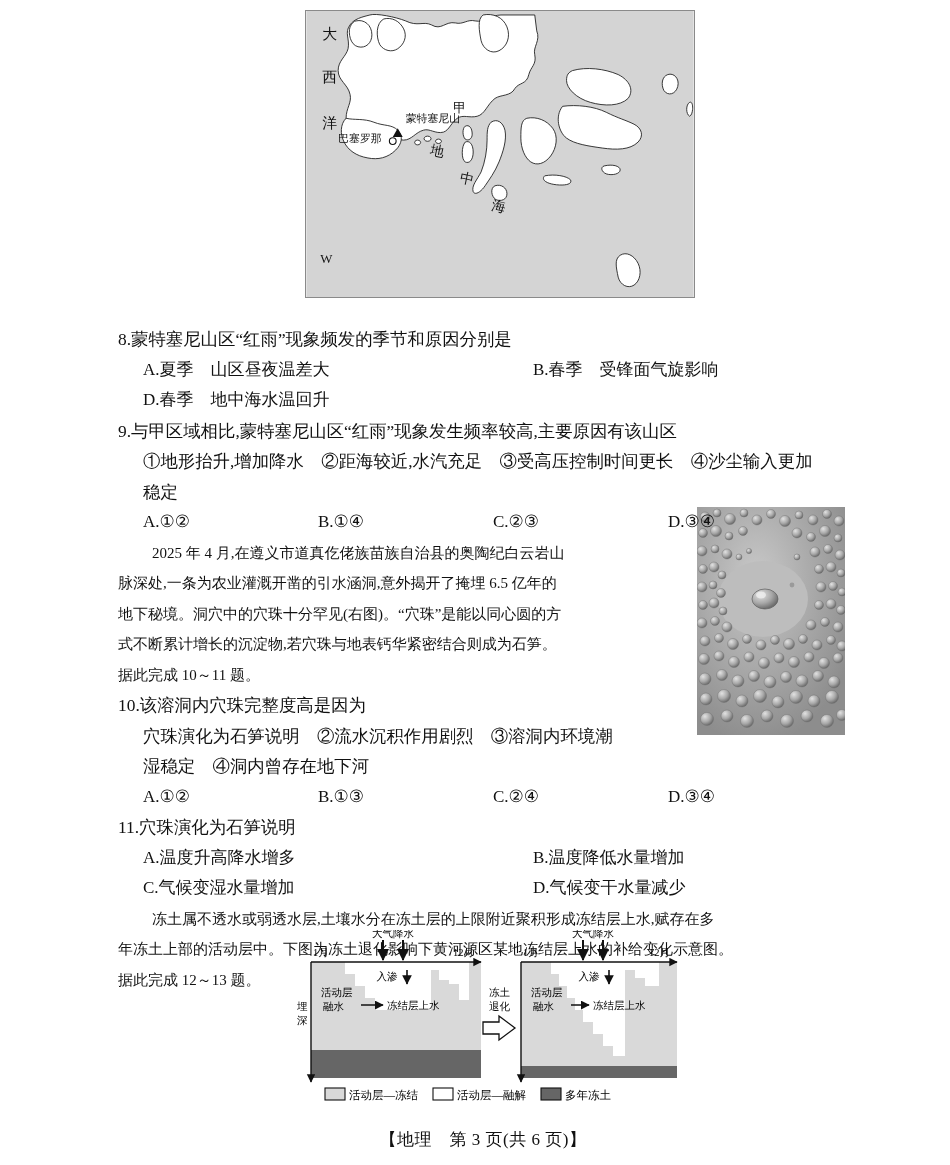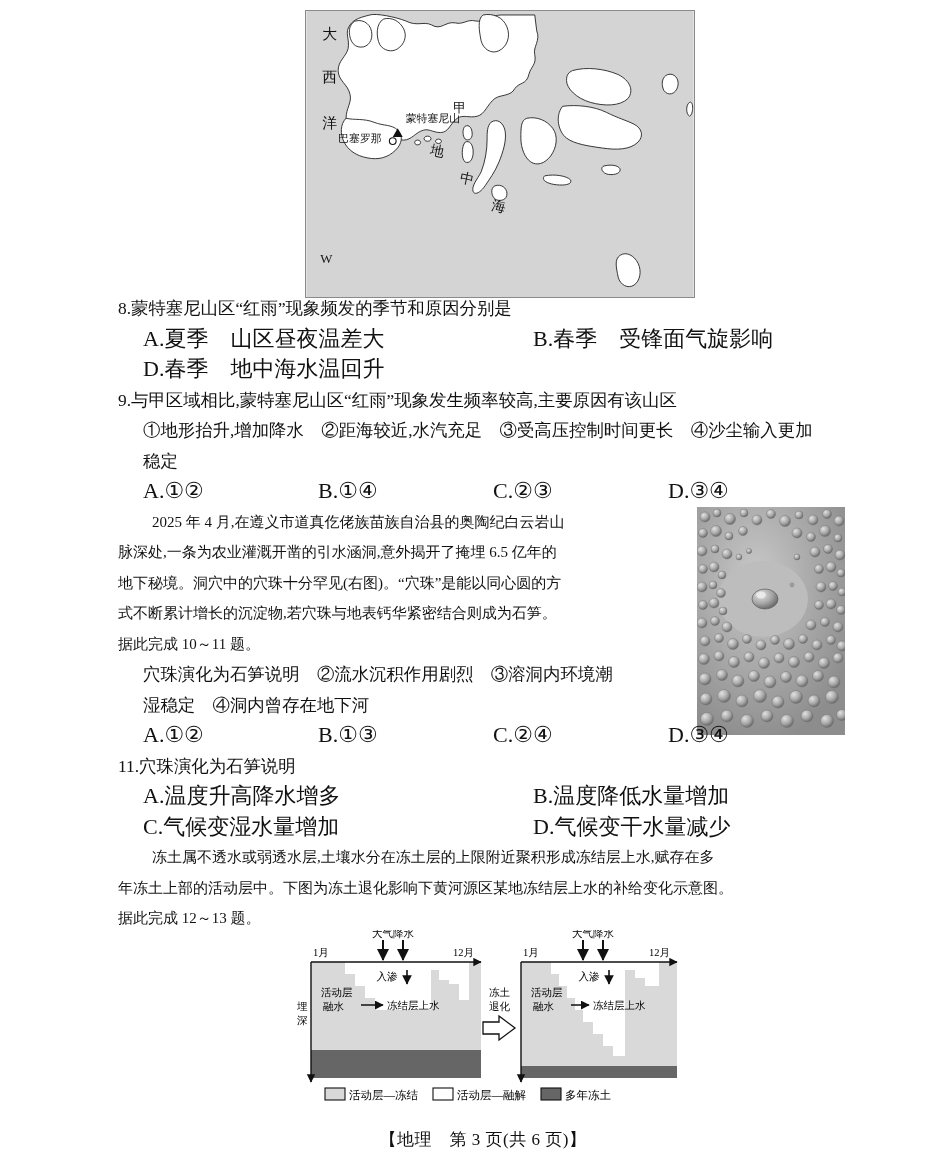--- a/index.html
+++ b/index.html
@@ -10,25 +10,25 @@
   }
   .page{position:relative;width:950px;height:1165px;}
 
   
   .map-figure{position:absolute;left:305px;top:10px;width:390px;height:288px;
     border:1px solid #8a8a8a;background:#ffffff;box-sizing:border-box;}
   .map-figure svg{display:block;width:100%;height:100%;}
   .maplabel{font-family:"Liberation Serif",serif;fill:#111;}
 
   
-  .body-text{position:absolute;left:118px;top:293px;width:718px;}
+  .body-text{position:absolute;left:118px;top:324px;width:718px;}
   .qline{font-size:17.4px;line-height:30.5px;white-space:nowrap;letter-spacing:0px;}
   .indent1{padding-left:25px;}
   .para{font-size:15px;line-height:30.5px;text-align:justify;}
-  .opt-row{display:flex;font-size:22px;line-height:30.5px;padding-left:25px;}
+  .opt-row{display:flex;font-size:17px;line-height:30.5px;padding-left:25px;}
   .opt{white-space:nowrap;}
   .opt-2col .opt:nth-child(1){width:390px;}
   .opt-4col .opt{width:175px;}
   .opt-4col .opt:last-child{width:auto;}
 
   
   .photo{position:absolute;left:697px;top:507px;width:148px;height:228px;
     border:0;overflow:hidden;background:#9a9a9a;}
   .photo svg{display:block;}
 
@@ -307,20 +307,23 @@
     </div>
 
     <div class="para para-wrap">
       <div style="text-indent:34px;">2025 年 4 月,在遵义市道真仡佬族苗族自治县的奥陶纪白云岩山</div>
       <div>脉深处,一条为农业灌溉开凿的引水涵洞,意外揭开了掩埋 6.5 亿年的</div>
       <div>地下秘境。洞穴中的穴珠十分罕见(右图)。“穴珠”是能以同心圆的方</div>
       <div>式不断累计增长的沉淀物,若穴珠与地表钙华紧密结合则成为石笋。</div>
       <div>据此完成 10～11 题。</div>
     </div>
 
+    <div class="qline">
+      <span>10.</span><span>该溶洞内穴珠完整度高是因为</span>
+    </div>
     <div class="qline indent1">穴珠演化为石笋说明　②流水沉积作用剧烈　③溶洞内环境潮</div>
     <div class="qline indent1">湿稳定　④洞内曾存在地下河</div>
     <div class="opt-row opt-4col">
       <span class="opt">A.①②</span>
       <span class="opt">B.①③</span>
       <span class="opt">C.②④</span>
       <span class="opt">D.③④</span>
     </div>
 
     <div class="qline">

